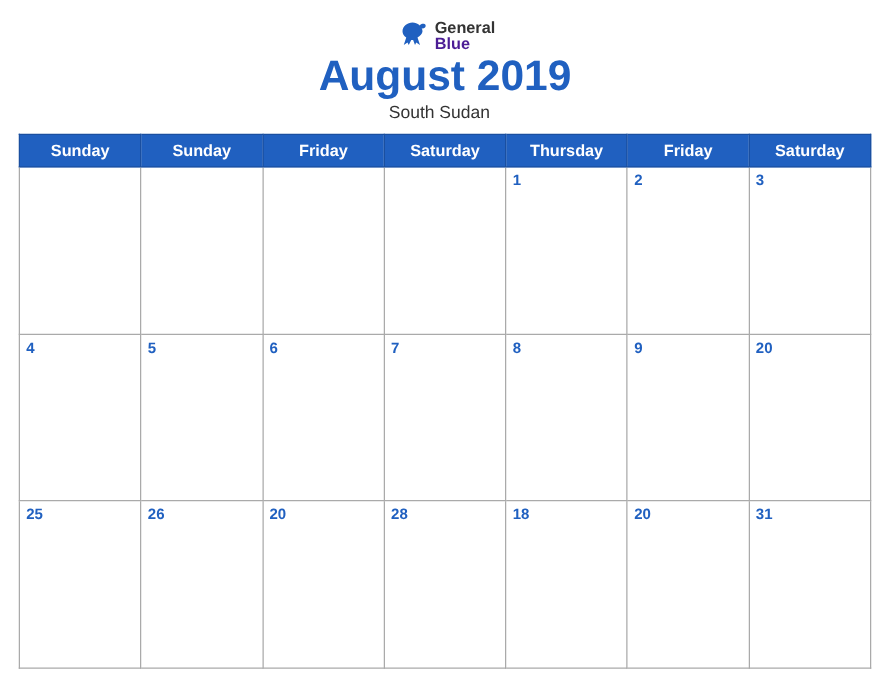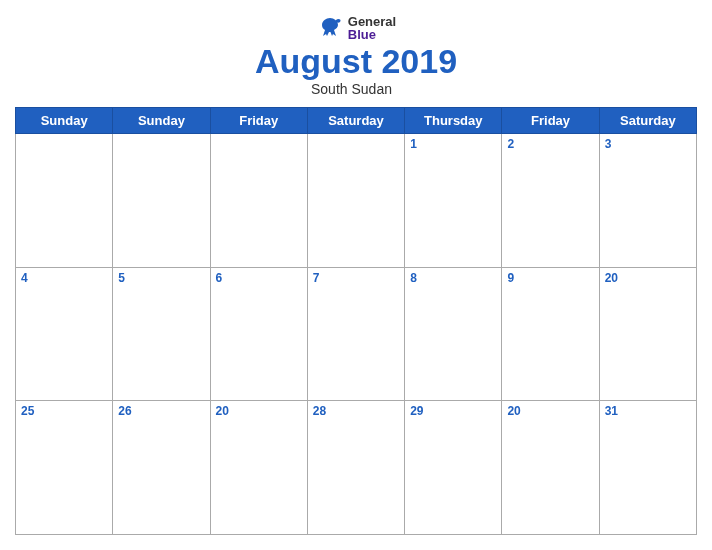--- a/index.html
+++ b/index.html
@@ -181,21 +181,21 @@
         <td>
           <span class="day-number">26</span>
         </td>
         <td>
           <span class="day-number">20</span>
         </td>
         <td>
           <span class="day-number">28</span>
         </td>
         <td>
-          <span class="day-number">29</span>
+          <span class="day-number">18</span>
         </td>
         <td>
           <span class="day-number">20</span>
         </td>
         <td>
           <span class="day-number">31</span>
         </td>
       </tr>
     </tbody>
 </table>

